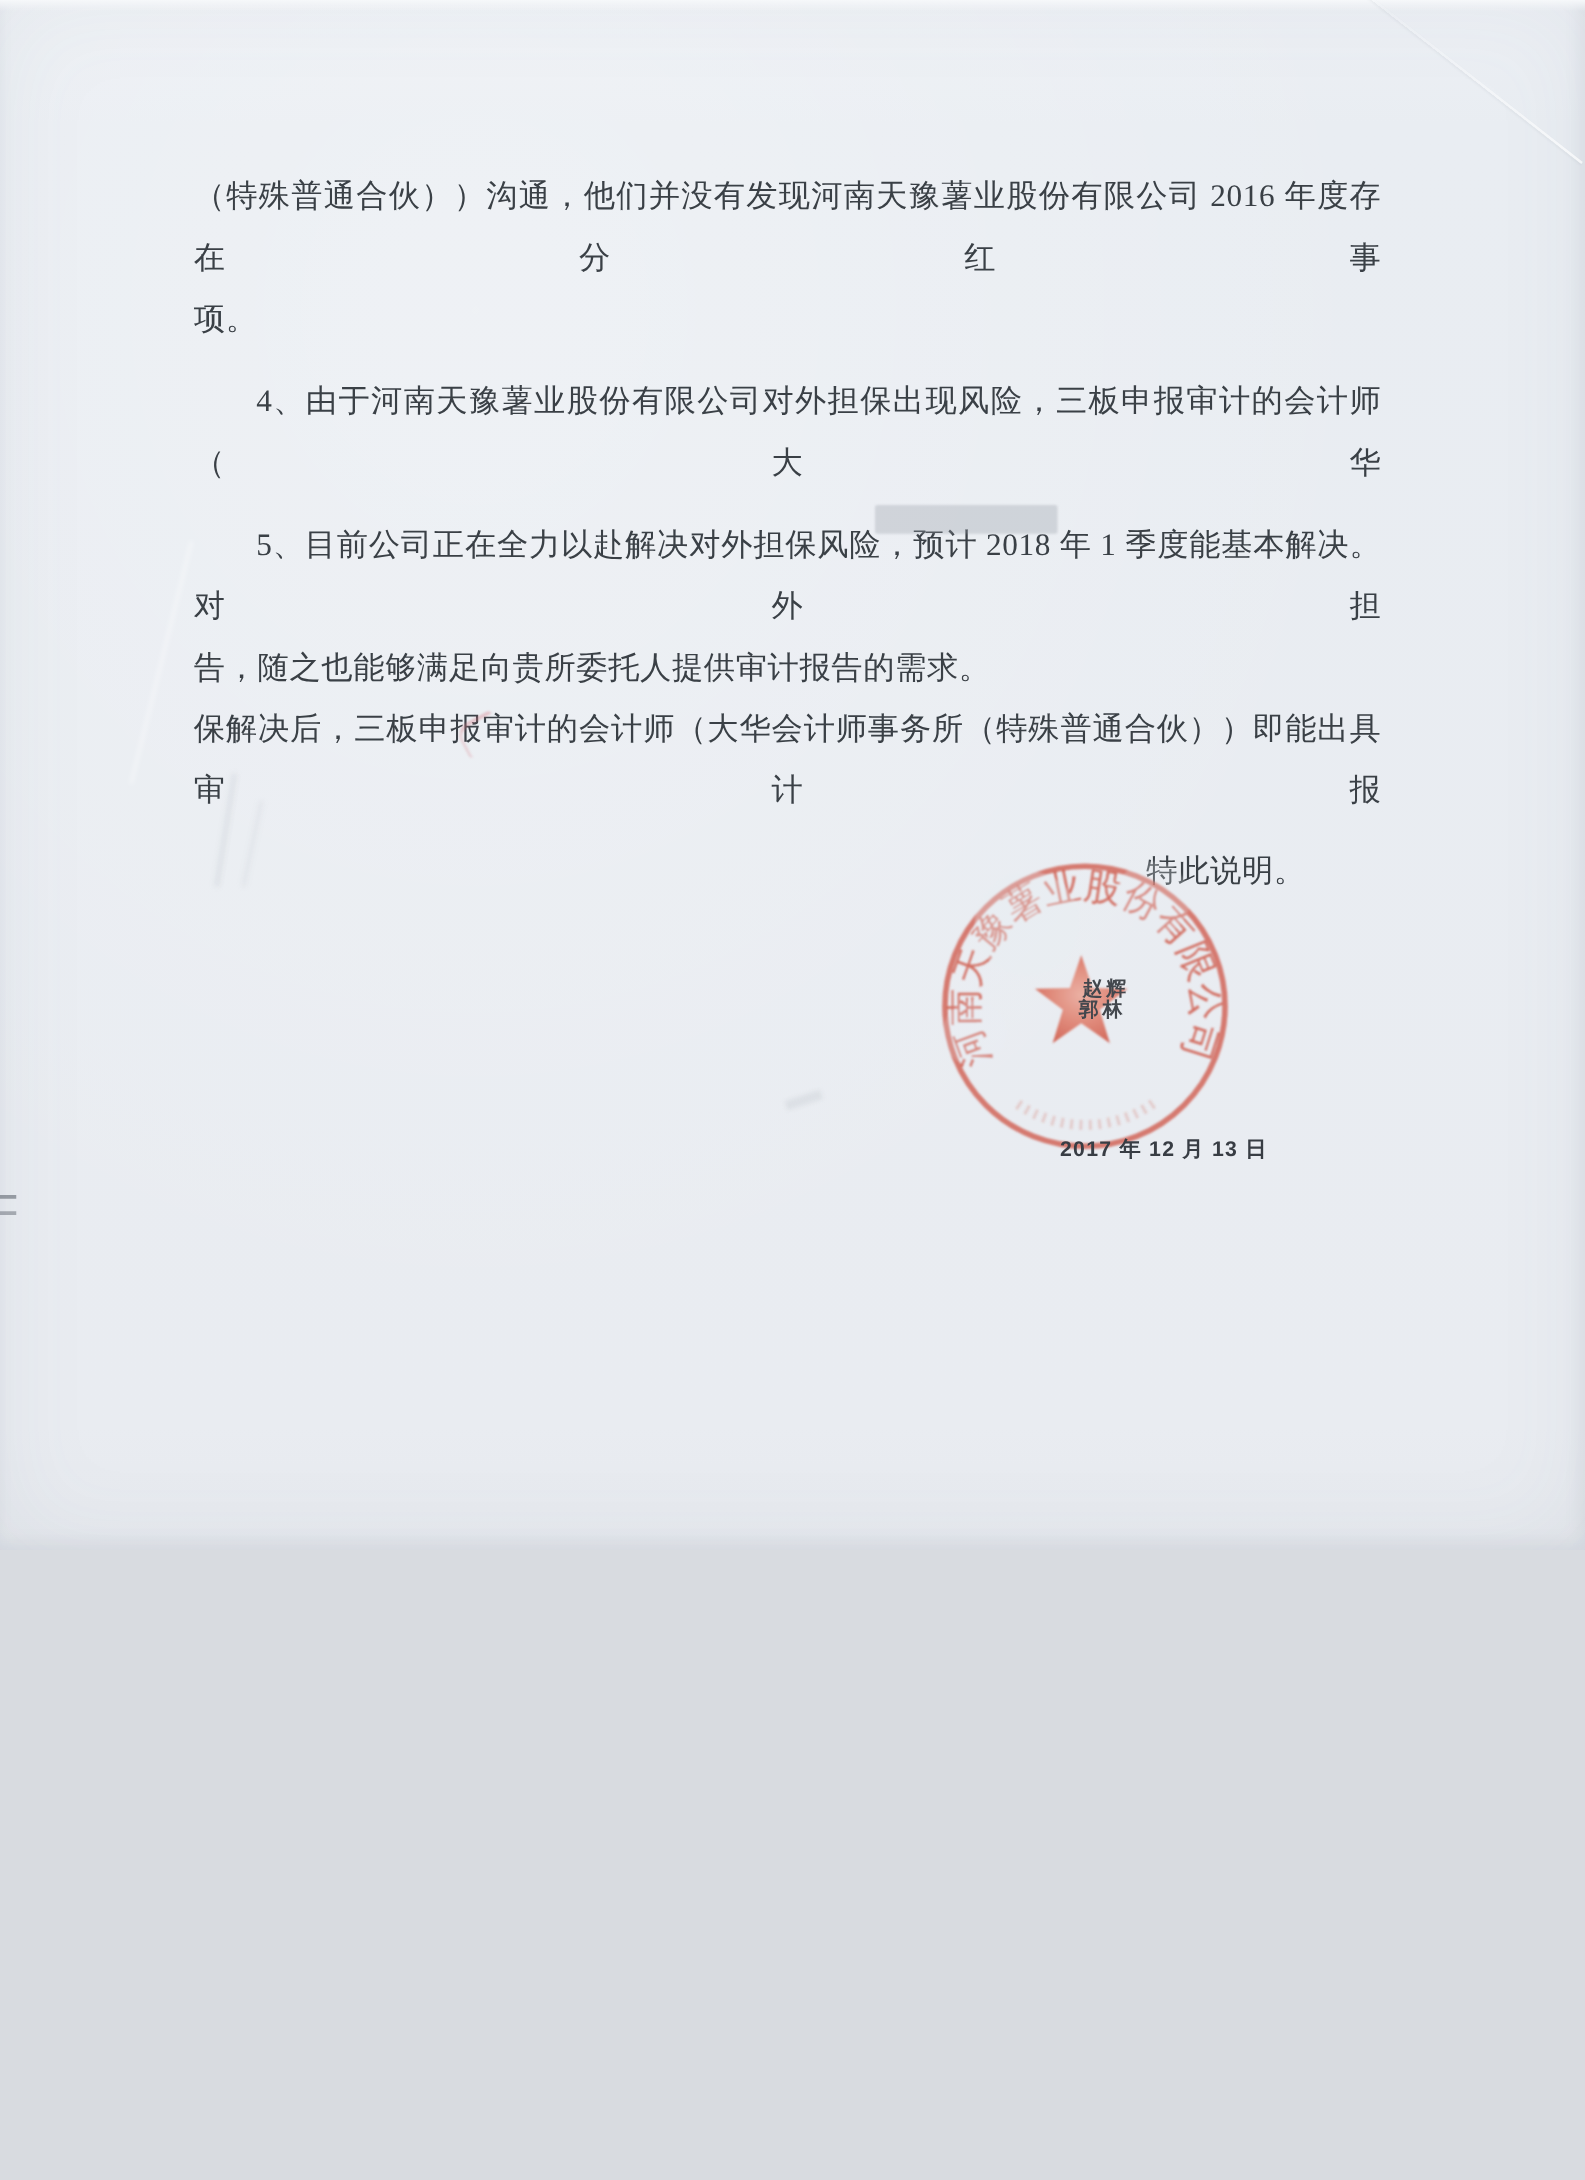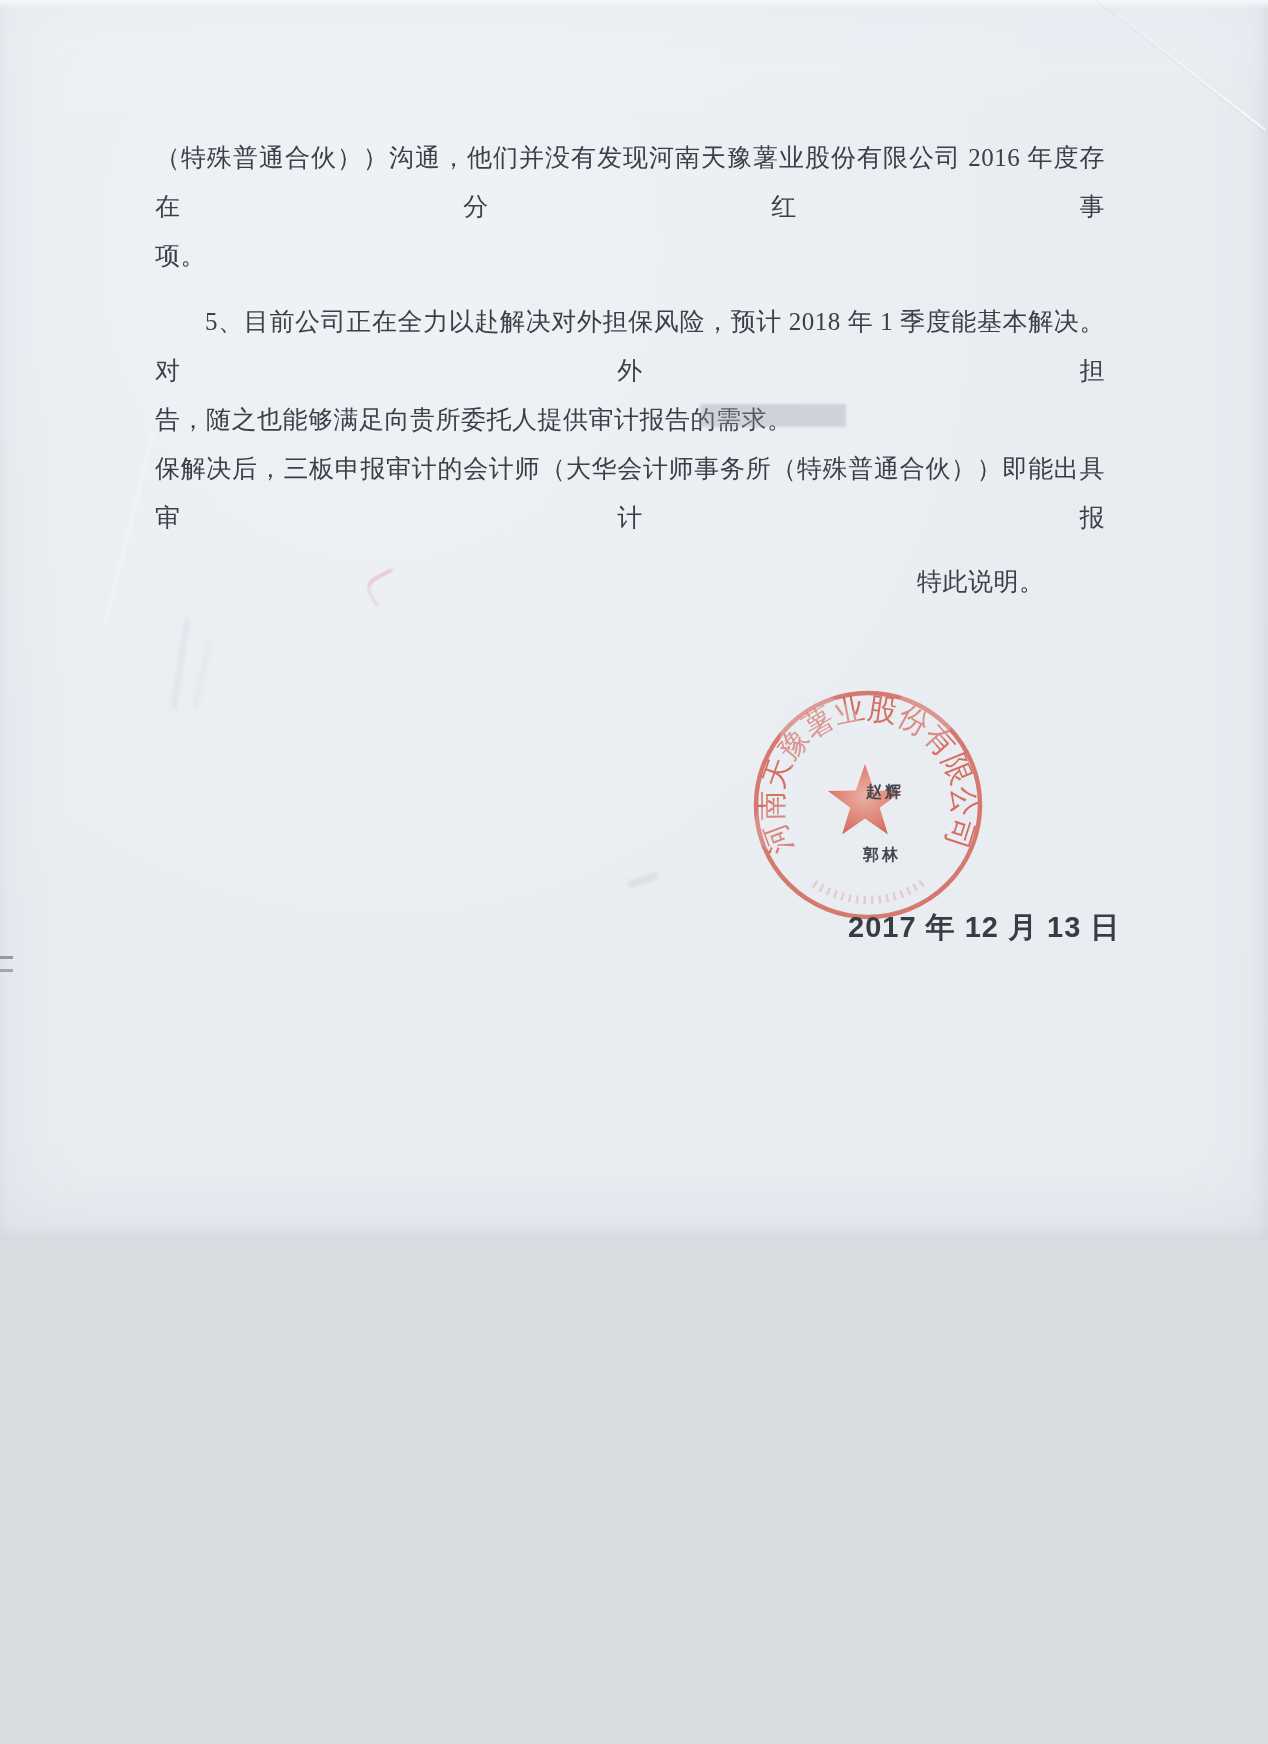--- a/index.html
+++ b/index.html
@@ -29,24 +29,24 @@
   .line{text-align:justify;}
   .line.fill{text-align-last:justify;-moz-text-align-last:justify;}
   .line.indent{text-indent:2em;}
   .closing-line{margin-top:0;padding-left:762px;font-family:Liberation Mono, monospace;}
   .sig{
     position:absolute;color:#43474d;font-size:16px;font-weight:600;
     letter-spacing:3px;line-height:26px;
     font-family:"Liberation Serif","DejaVu Serif",serif;
   }
   .sig-1{left:866px;top:779px;}
-  .sig-2{left:863px;top:842px;}
+  .sig-2{left:863px;top:796px;}
   .doc-date{
     position:absolute;left:848px;top:908px;
-    color:#383d44;font-size:29px;font-weight:700;letter-spacing:1px;
+    color:#383d44;font-size:17px;font-weight:700;letter-spacing:1px;
     font-family:"Liberation Sans","DejaVu Sans",sans-serif;
   }
   .seal{position:absolute;left:740px;top:677px;width:256px;height:256px;}
   
   .artifact{position:absolute;pointer-events:none;}
   .hl-gray{
     left:700px;top:404px;width:146px;height:23px;
     background:rgba(148,154,165,.32);filter:blur(1px);border-radius:2px;
   }
   .pink-smudge{
@@ -94,20 +94,21 @@
 <div class="page">
 
   <div class="text-column">
 
     <div class="para">
       <div class="line fill">（特殊普通合伙））沟通，他们并没有发现河南天豫薯业股份有限公司 2016 年度存在分红事</div>
       <div class="line">项。</div>
     </div>
 
     <div class="para">
+      <div class="line fill indent">4、由于河南天豫薯业股份有限公司对外担保出现风险，三板申报审计的会计师（大华</div>
     </div>
 
     <div class="para">
       <div class="line fill indent">5、目前公司正在全力以赴解决对外担保风险，预计 2018 年 1 季度能基本解决。对外担</div>
       <div class="line">告，随之也能够满足向贵所委托人提供审计报告的需求。</div>
       <div class="line fill">保解决后，三板申报审计的会计师（大华会计师事务所（特殊普通合伙））即能出具审计报</div>
     </div>
 
     <div class="closing-line">特此说明。</div>
   </div>

